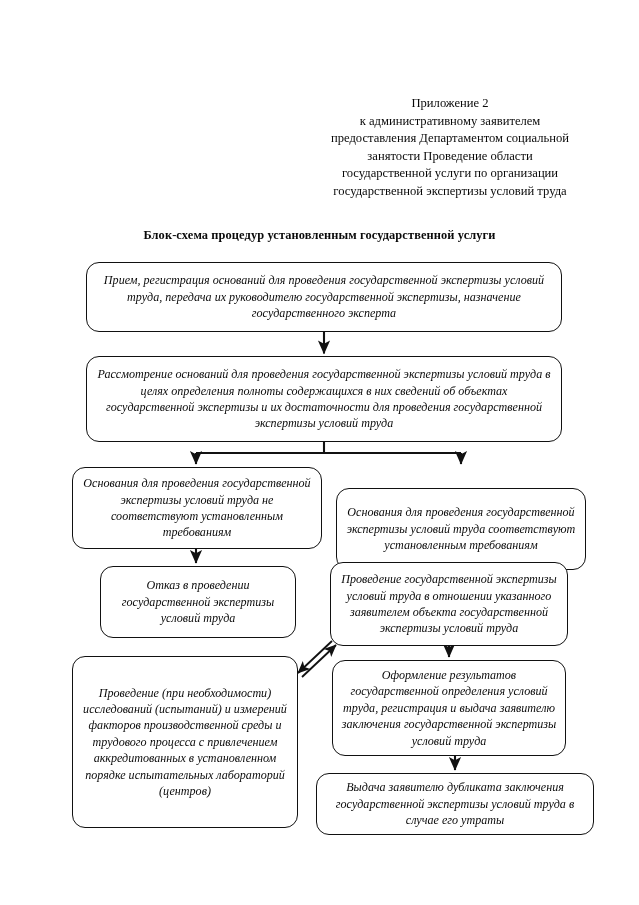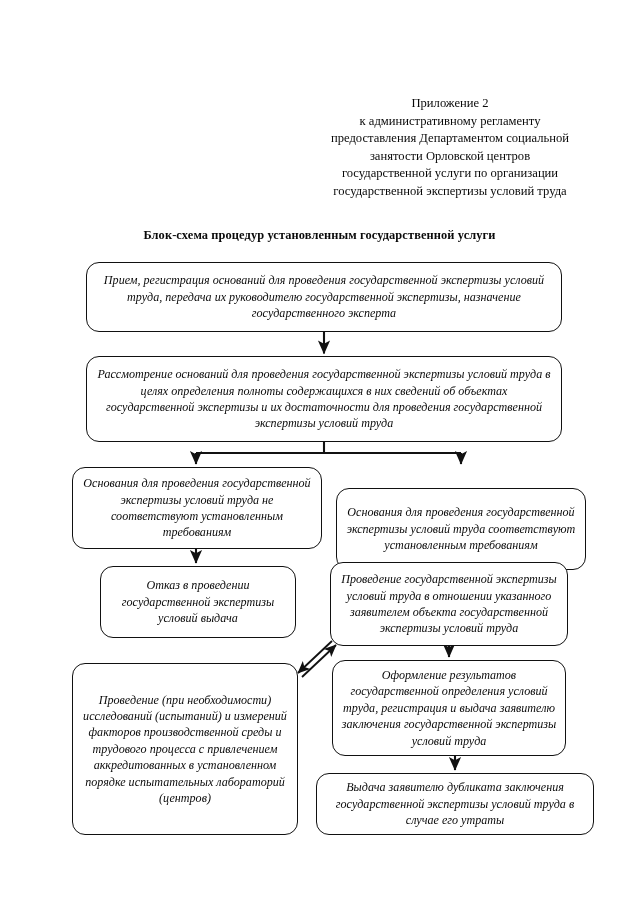--- a/index.html
+++ b/index.html
@@ -107,48 +107,48 @@
     <line x1="449" y1="646" x2="449" y2="657" stroke="#111111" stroke-width="2.1" marker-end="url(#ah)"></line>
 
     <line x1="455" y1="756" x2="455" y2="770" stroke="#111111" stroke-width="2.1" marker-end="url(#ah)"></line>
 
     <line x1="302" y1="677" x2="336" y2="645" stroke="#111111" stroke-width="1.9" marker-end="url(#ah2)"></line>
     <line x1="298" y1="673" x2="332" y2="641" stroke="#111111" stroke-width="1.9" marker-start="url(#ahrev)"></line>
   </svg>
 
   <div class="header">
     <div>Приложение 2</div>
-    <div>к административному регламенту</div>
+    <div>к административному заявителем</div>
     <div>предоставления Департаментом социальной</div>
-    <div>занятости Орловской центров</div>
+    <div>занятости Проведение области</div>
     <div>государственной услуги по организации</div>
     <div>государственной экспертизы условий труда</div>
   </div>
 
   <div class="chart-title">Блок-схема процедур установленным государственной услуги</div>
 
   <div class="box" id="b1" style="left: 86px; top: 262px; width: 476px; height: 70px;">
     <span>Прием, регистрация оснований для проведения государственной экспертизы условий труда, передача их руководителю государственной экспертизы, назначение государственного эксперта</span>
   </div>
   <div class="box" id="b2" style="left: 86px; top: 356px; width: 476px; height: 86px; align-items: center;">
     <span>Рассмотрение оснований для проведения государственной экспертизы условий труда в целях определения полноты содержащихся в них сведений об объектах государственной экспертизы и их достаточности для проведения государственной экспертизы условий труда</span>
   </div>
   <div class="box" id="b3" style="left: 72px; top: 467px; width: 250px; height: 82px;">
     <span>Основания для проведения государственной экспертизы условий труда не соответствуют установленным требованиям</span>
   </div>
   <div class="box" id="b4" style="left: 336px; top: 467px; width: 250px; height: 82px; margin-top: 21px;">
     <span>Основания для проведения государственной экспертизы условий труда соответствуют установленным требованиям</span>
   </div>
   <div class="box" id="b5" style="left: 100px; top: 566px; width: 196px; height: 72px;">
-    <span>Отказ в проведении государственной экспертизы условий выдача</span>
+    <span>Отказ в проведении государственной экспертизы условий труда</span>
   </div>
   <div class="box" id="b6" style="left: 330px; top: 562px; width: 238px; height: 84px;">
     <span>Проведение государственной экспертизы условий труда в отношении указанного заявителем объекта государственной экспертизы условий труда</span>
   </div>
-  <div class="box" id="b7" style="left: 72px; top: 656px; width: 226px; height: 172px; margin-top: 7px;">
+  <div class="box" id="b7" style="left: 72px; top: 656px; width: 226px; height: 172px;">
     <span>Проведение (при необходимости) исследований (испытаний) и измерений факторов производственной среды и трудового процесса с привлечением аккредитованных в установленном порядке испытательных лабораторий (центров)</span>
   </div>
   <div class="box" id="b8" style="left: 332px; top: 660px; width: 234px; height: 96px;">
     <span>Оформление результатов государственной определения условий труда, регистрация и выдача заявителю заключения государственной экспертизы условий труда</span>
   </div>
   <div class="box" id="b9" style="left: 316px; top: 773px; width: 278px; height: 62px;">
     <span>Выдача заявителю дубликата заключения государственной экспертизы условий труда в случае его утраты</span>
   </div>
 
 </div>

